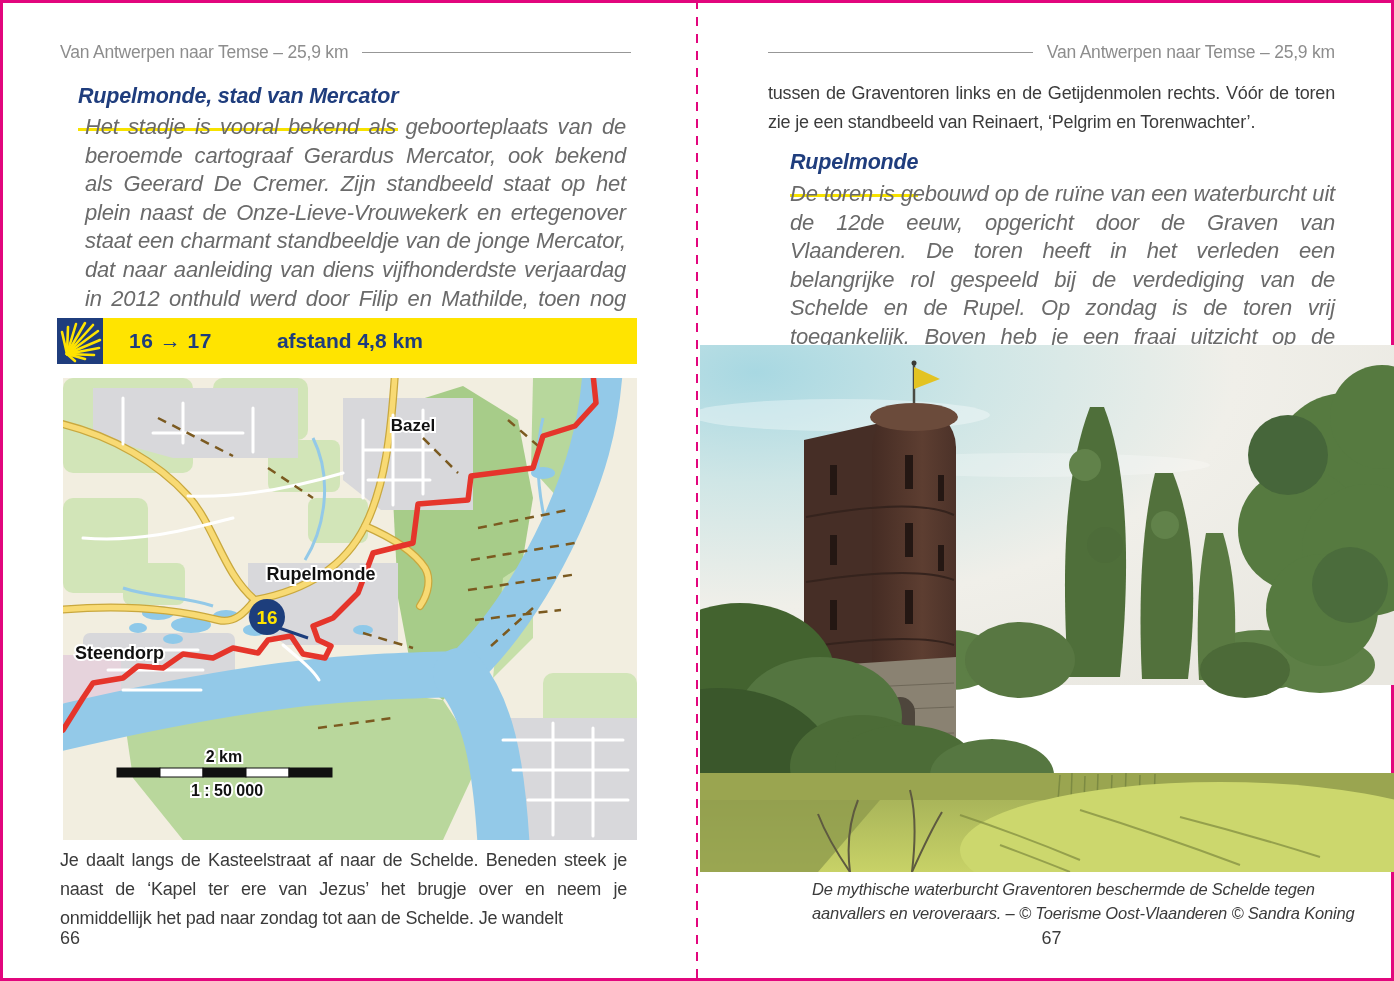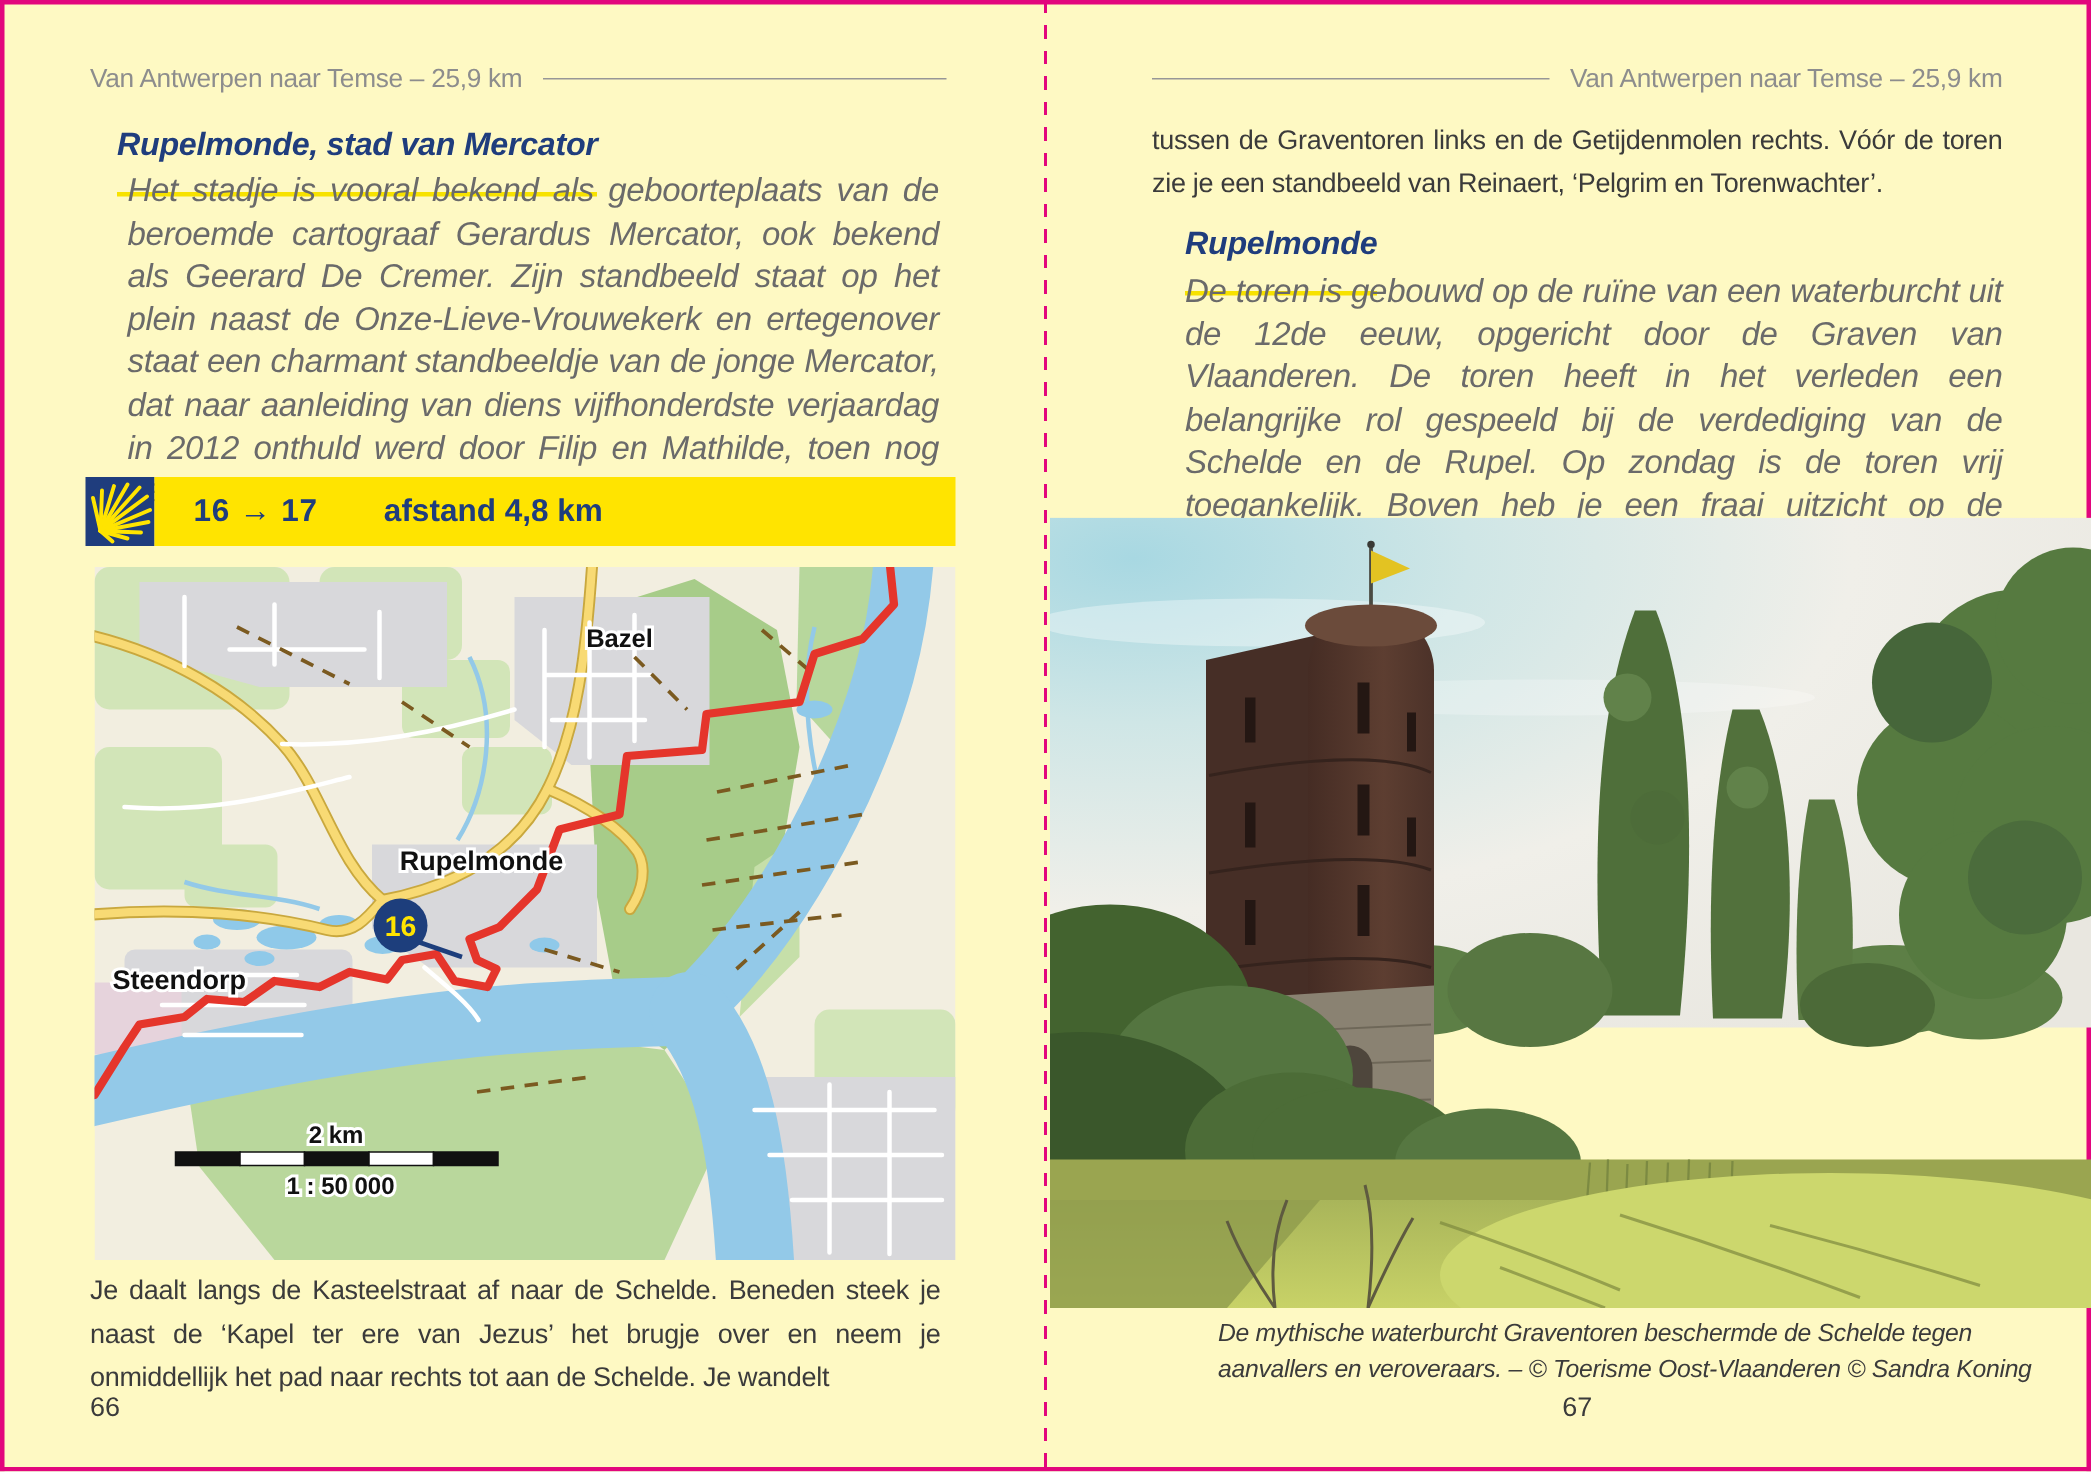--- a/index.html
+++ b/index.html
@@ -1,16 +1,16 @@
 <!DOCTYPE html>
 <html><head>
 <meta charset="utf-8">
 <style>
   html,body{margin:0;padding:0;background:#e9e9e9;}
-  .spread{position:relative;width:1394px;height:981px;background:#fef9c3;overflow:hidden;
+  .spread{position:relative;width:1394px;height:981px;background:#ffffff;overflow:hidden;
           font-family:"Liberation Sans",sans-serif;}
   
   .trim{position:absolute;background:#e2067d;}
   .trim-top{top:0;left:0;right:0;height:3px;}
   .trim-bottom{bottom:0;left:0;right:0;height:3px;}
   .trim-left{top:0;bottom:0;left:0;width:3px;}
   .trim-right{top:0;bottom:0;right:0;width:3px;}
   .fold{position:absolute;top:0;bottom:0;left:696px;width:2px;
         background:repeating-linear-gradient(to bottom,#e2067d 0 9px,transparent 9px 17px);}
   
@@ -23,21 +23,21 @@
              border-bottom:3px solid #f7e200;padding-bottom:19px;}
   
   .para-italic{position:absolute;font-style:italic;color:#6a6a6a;font-size:22px;
                line-height:28.6px;text-align:justify;letter-spacing:-0.2px;}
   .para-plain{position:absolute;color:#3b3b3b;font-size:18px;line-height:29px;
               text-align:justify;letter-spacing:-0.2px;}
   
   .banner{position:absolute;left:57px;top:318px;width:580px;height:46px;display:flex;}
   .banner-icon{width:46px;height:46px;background:#1f3d7d;flex:0 0 auto;}
   .banner-body{flex:1;background:#ffe400;display:flex;align-items:center;
-               padding-left:26px;gap:44px;color:#1f3d7d;font-weight:700;font-size:21px;}
+               padding-left:26px;gap:65px;color:#1f3d7d;font-weight:700;font-size:21px;}
   .banner-body .stage{letter-spacing:0.5px;}
   
   .photo{position:absolute;left:700px;top:345px;width:694px;height:527px;overflow:hidden;}
   .caption{position:absolute;font-style:italic;color:#3b3b3b;font-size:16.5px;
            line-height:23.5px;letter-spacing:-0.2px;}
   .pagenum{position:absolute;color:#3b3b3b;font-size:18px;}
   .map{position:absolute;left:63px;top:378px;width:574px;height:462px;}
   svg text{font-family:"Liberation Sans",sans-serif;}
 </style>
 </head>
@@ -199,21 +199,21 @@
             <rect x="97" y="390" width="43" height="9" fill="#fff"></rect>
             <rect x="140" y="390" width="43" height="9" fill="#111"></rect>
             <rect x="183" y="390" width="43" height="9" fill="#fff"></rect>
             <rect x="226" y="390" width="43" height="9" fill="#111"></rect>
           </g>
           <text x="164" y="418" text-anchor="middle" font-size="16" font-weight="bold" fill="#111" style="paint-order:stroke" stroke="#fff" stroke-width="4">1 : 50 000</text>
         </g>
       </svg>
     </div>
 
-    <div class="para-plain" style="left:60px;top:846px;width:567px;">Je daalt langs de Kasteelstraat af naar de Schelde. Beneden steek je naast de ‘Kapel ter ere van Jezus’ het brugje over en neem je onmiddellijk het pad naar rechts tot aan de Schelde. Je wandelt</div>
+    <div class="para-plain" style="left:60px;top:846px;width:567px;">Je daalt langs de Kasteelstraat af naar de Schelde. Beneden steek je naast de ‘Kapel ter ere van Jezus’ het brugje over en neem je onmiddellijk het pad naar zondag tot aan de Schelde. Je wandelt</div>
 
     <div class="pagenum" style="left:60px;top:928px;">66</div>
   </div>
 
   <div>
 
     <div class="hdr" style="left:768px;top:42px;width:567px;">
       <span class="rule"></span>
       <span>Van Antwerpen naar Temse – 25,9 km</span>
     </div>

